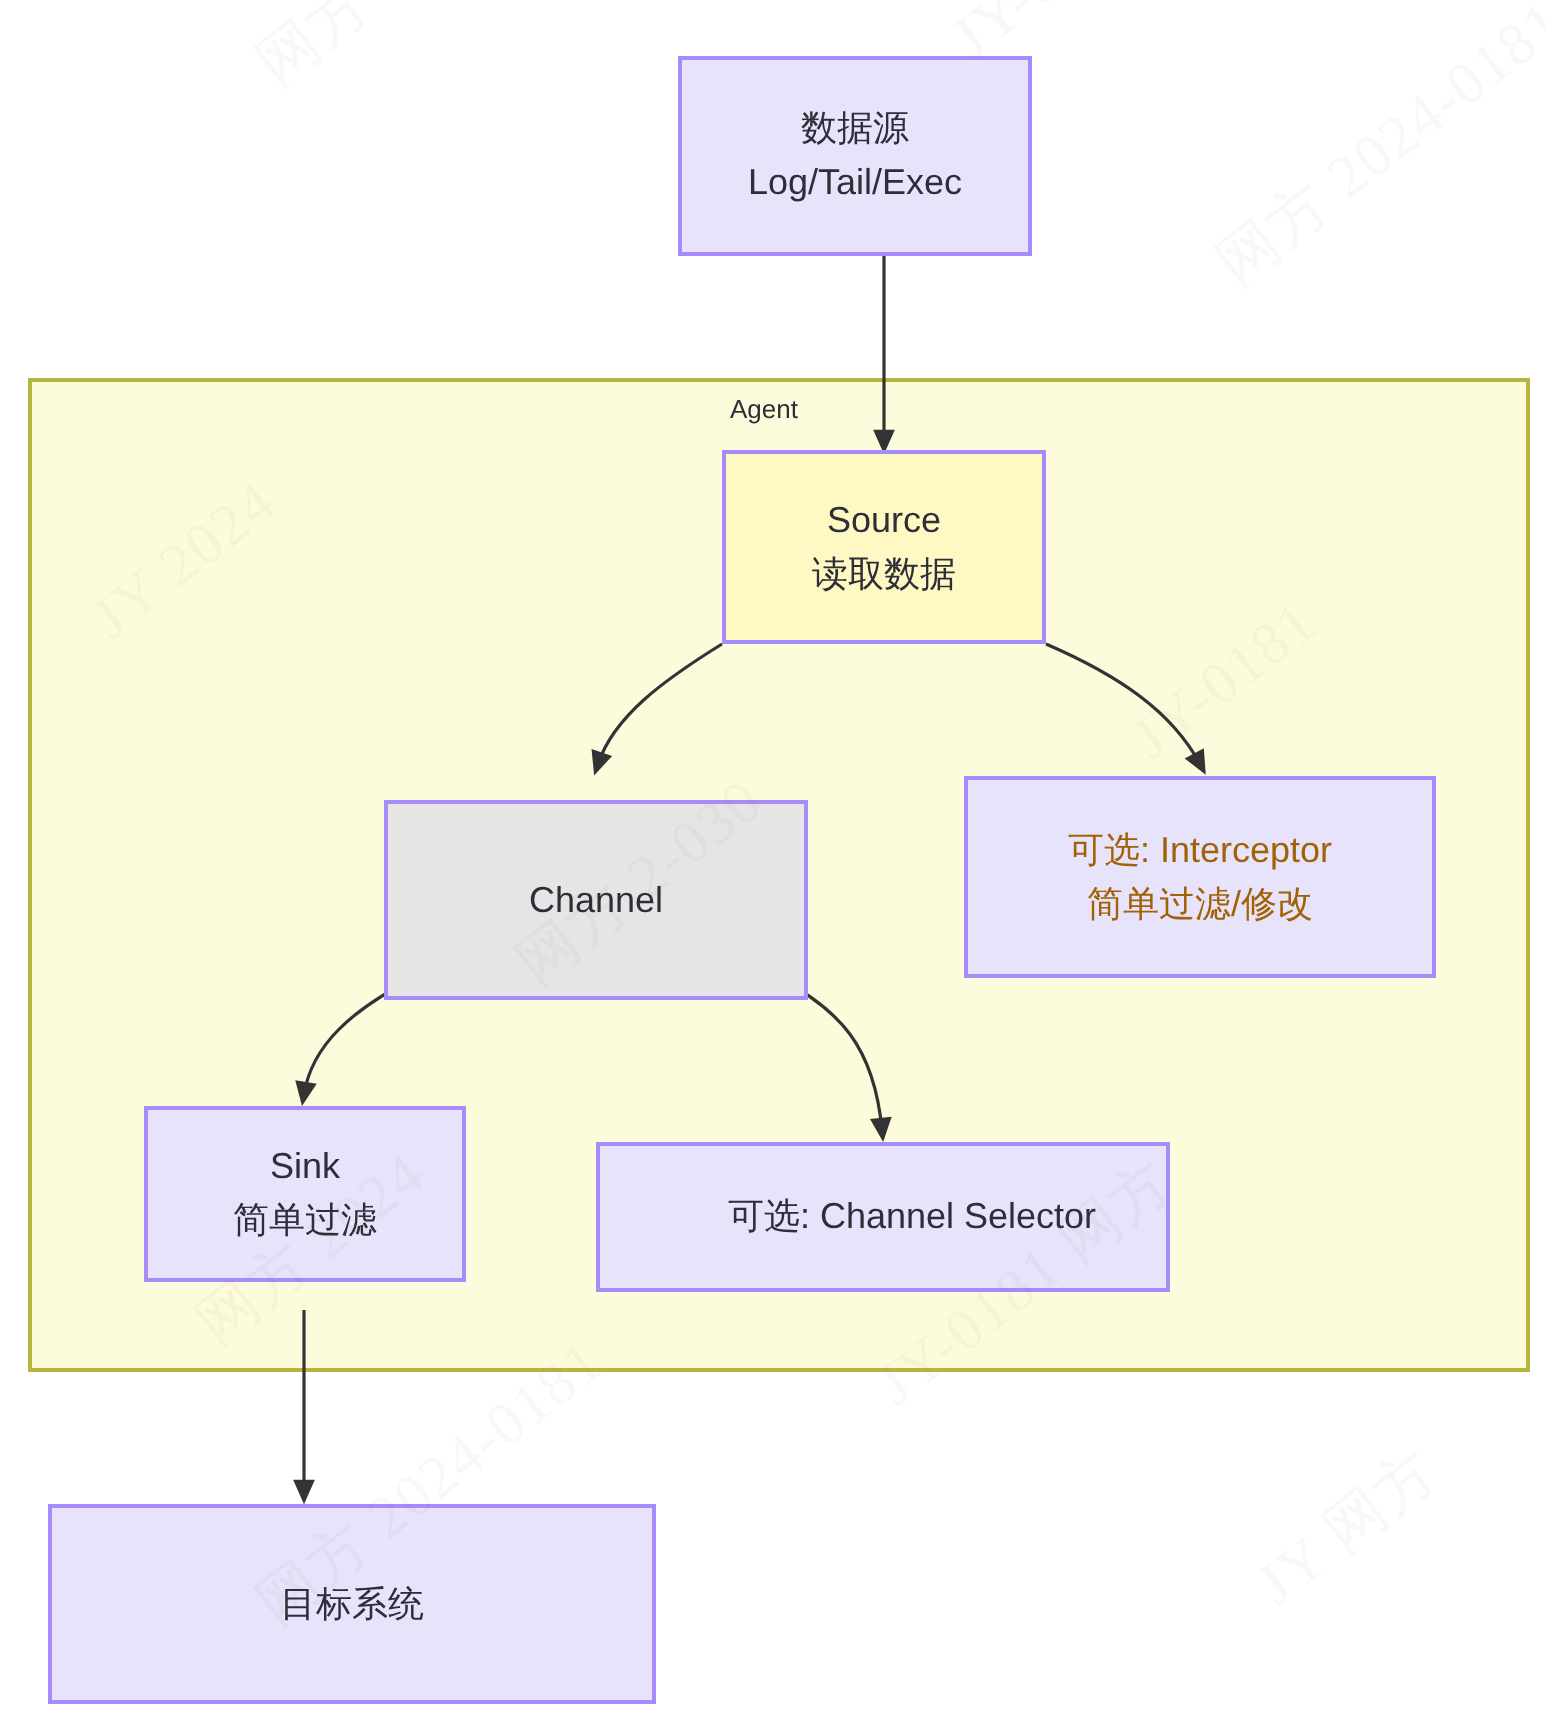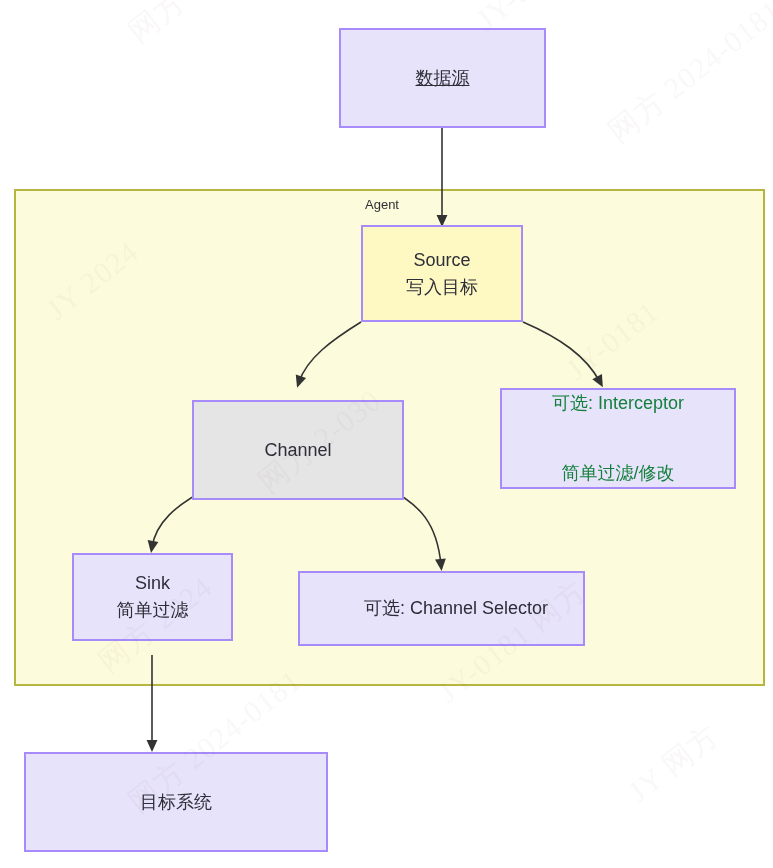--- a/index.html
+++ b/index.html
@@ -112,31 +112,32 @@
         <path d="M 442 128 L 442 221" fill="none" stroke="#333333" stroke-width="1.6" marker-end="url(#arrowhead)"></path>
         <path d="M 361 322 C 332 340 307 358 299 382" fill="none" stroke="#333333" stroke-width="1.6" marker-end="url(#arrowhead)"></path>
         <path d="M 523 322 C 560 338 586 356 600 382" fill="none" stroke="#333333" stroke-width="1.6" marker-end="url(#arrowhead)"></path>
         <path d="M 209 488 C 175 505 156 523 152 547" fill="none" stroke="#333333" stroke-width="1.6" marker-end="url(#arrowhead)"></path>
         <path d="M 388 488 C 420 505 437 523 441 565" fill="none" stroke="#333333" stroke-width="1.6" marker-end="url(#arrowhead)"></path>
         <path d="M 152 655 L 152 746" fill="none" stroke="#333333" stroke-width="1.6" marker-end="url(#arrowhead)"></path>
       </g>
   </svg>
 
   <div id="nodes">
-      <div class="node" style="left: 339px; top: 28px; width: 207px; height: 100px; background: rgb(231, 227, 251); border-color: rgb(167, 139, 250); color: rgb(46, 46, 56); text-decoration: underline;">
+      <div class="node" style="left: 339px; top: 28px; width: 177px; height: 100px; background: rgb(231, 227, 251); border-color: rgb(167, 139, 250); color: rgb(46, 46, 56);">
         <div class="line">数据源</div>
+        <div class="line">Log/Tail/Exec</div>
       </div>
       <div class="node" style="left: 361px; top: 225px; width: 162px; height: 97px; background: #fef9c3; border-color: rgb(167, 139, 250); color: rgb(46, 46, 56);">
         <div class="line">Source</div>
-        <div class="line">写入目标</div>
+        <div class="line">读取数据</div>
       </div>
       <div class="node" style="left: 192px; top: 388px; width: 212px; height: 100px; background: #e5e5e5; border-color: rgb(167, 139, 250); color: rgb(46, 46, 56); margin-top: 12px;">
         <div class="line">Channel</div>
       </div>
-      <div class="node" style="left: 500px; top: 388px; width: 236px; height: 101px; background: rgb(231, 227, 251); border-color: rgb(167, 139, 250); color: #15803d; justify-content: space-between;">
+      <div class="node" style="left: 482px; top: 388px; width: 236px; height: 101px; background: rgb(231, 227, 251); border-color: rgb(167, 139, 250); color: #a16207;">
         <div class="line">可选: Interceptor</div>
         <div class="line">简单过滤/修改</div>
       </div>
       <div class="node" style="left: 72px; top: 553px; width: 161px; height: 88px; background: rgb(231, 227, 251); border-color: rgb(167, 139, 250); color: rgb(46, 46, 56);">
         <div class="line">Sink</div>
         <div class="line">简单过滤</div>
       </div>
       <div class="node" style="left: 298px; top: 571px; width: 287px; height: 75px; background: rgb(231, 227, 251); border-color: rgb(167, 139, 250); color: rgb(46, 46, 56); padding-left: 29px;">
         <div class="line">可选: Channel Selector</div>
       </div>

